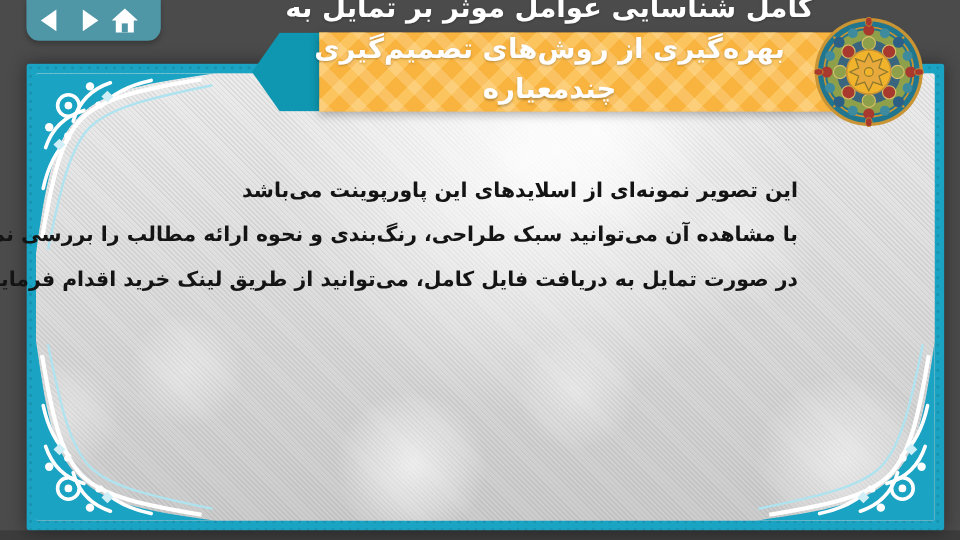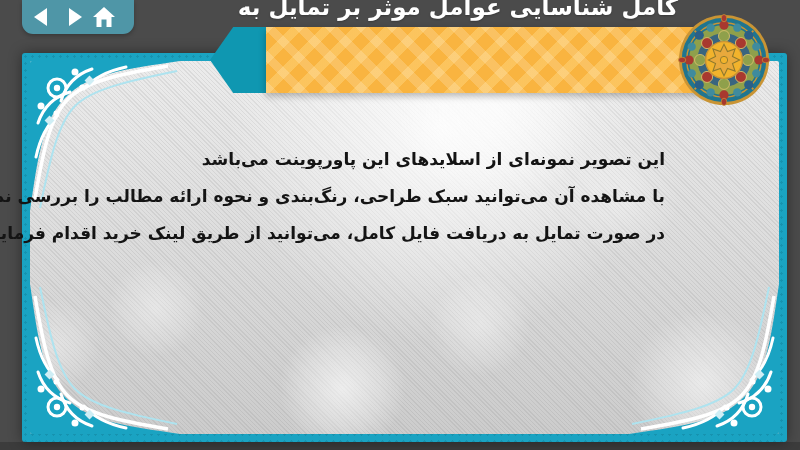--- a/index.html
+++ b/index.html
@@ -181,20 +181,22 @@
       </g>
     </svg>
   </div>
 </div>
 
 <div class="banner-chevron"></div>
 <div class="banner"></div>
 
 <div class="title-block" dir="rtl">
   <div>کامل شناسایی عوامل موثر بر تمایل به</div>
+  <div>بهره‌گیری از روش‌های تصمیم‌گیری</div>
+  <div>چندمعیاره</div>
 </div>
 
 <svg class="mandala" viewBox="0 0 100 100">
   <circle cx="50" cy="50" r="49" fill="#c99434"></circle>
   <circle cx="50" cy="50" r="46" fill="#20758f"></circle>
   <circle cx="50" cy="50" r="40.5" fill="none" stroke="#c99434" stroke-width="1.5"></circle>
   <g stroke="#c99434" stroke-width="2">
     <line x1="18" y1="18" x2="25" y2="25"></line>
       <line x1="82" y1="18" x2="75" y2="25"></line>
     <line x1="18" y1="82" x2="25" y2="75"></line>

